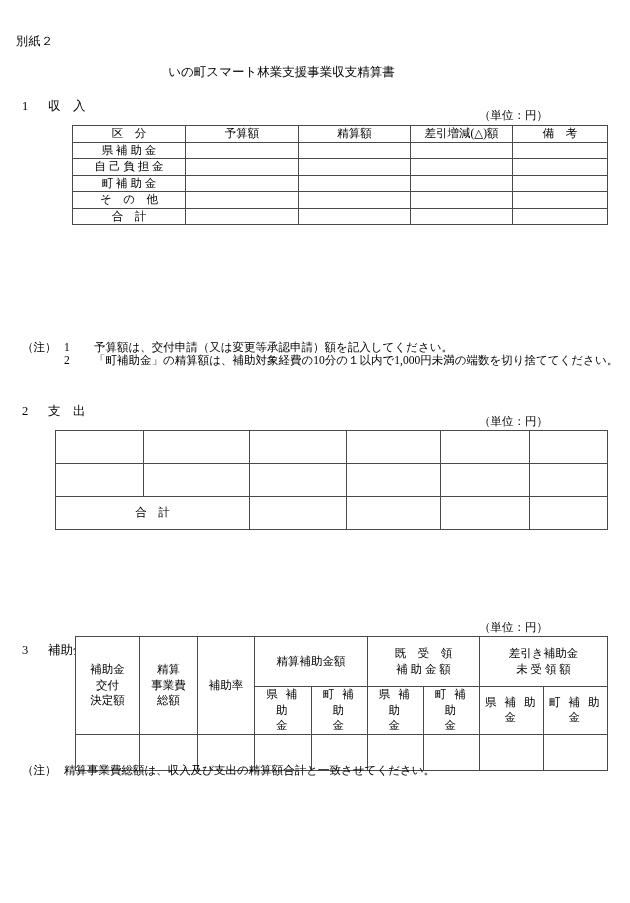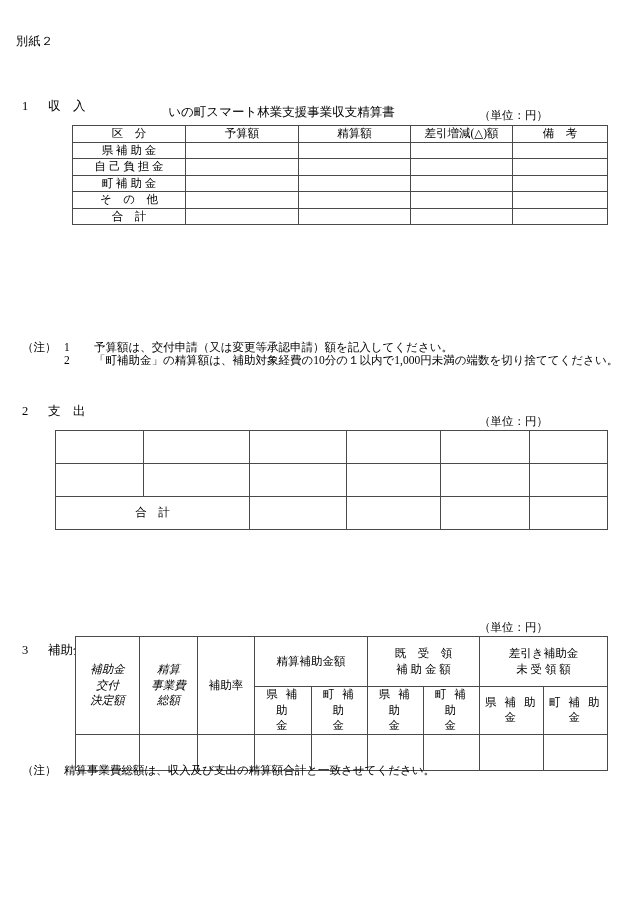--- a/index.html
+++ b/index.html
@@ -31,21 +31,20 @@
     font-size: 12px;
     letter-spacing: 0.5px;
   }
   .doc-title {
     position: absolute;
     left: 0;
     right: 8px;
     top: 64px;
     text-align: center;
     font-size: 12.5px;
-    margin-top: 40px;
   }
   .section-head {
     position: absolute;
     left: 22px;
     font-size: 12.5px;
     margin-top: 8px;
   }
   .section-head .num {
     display: inline-block;
     width: 26px;
@@ -73,21 +72,21 @@
     line-height: 1.35;
   }
   td.head {
     font-size: 11.5px;
   }
   td.empty {
     
   }
 
   .twoline { line-height: 1.3; }
-  .threeline { line-height: 1.28; font-style: italic; }
+  .threeline { line-height: 1.28; }
 
   td.subhead-left {
     text-align: left;
     letter-spacing: 0.22em;
     padding-left: 4px;
     line-height: 1.35;
   }
 
   
   .note {

